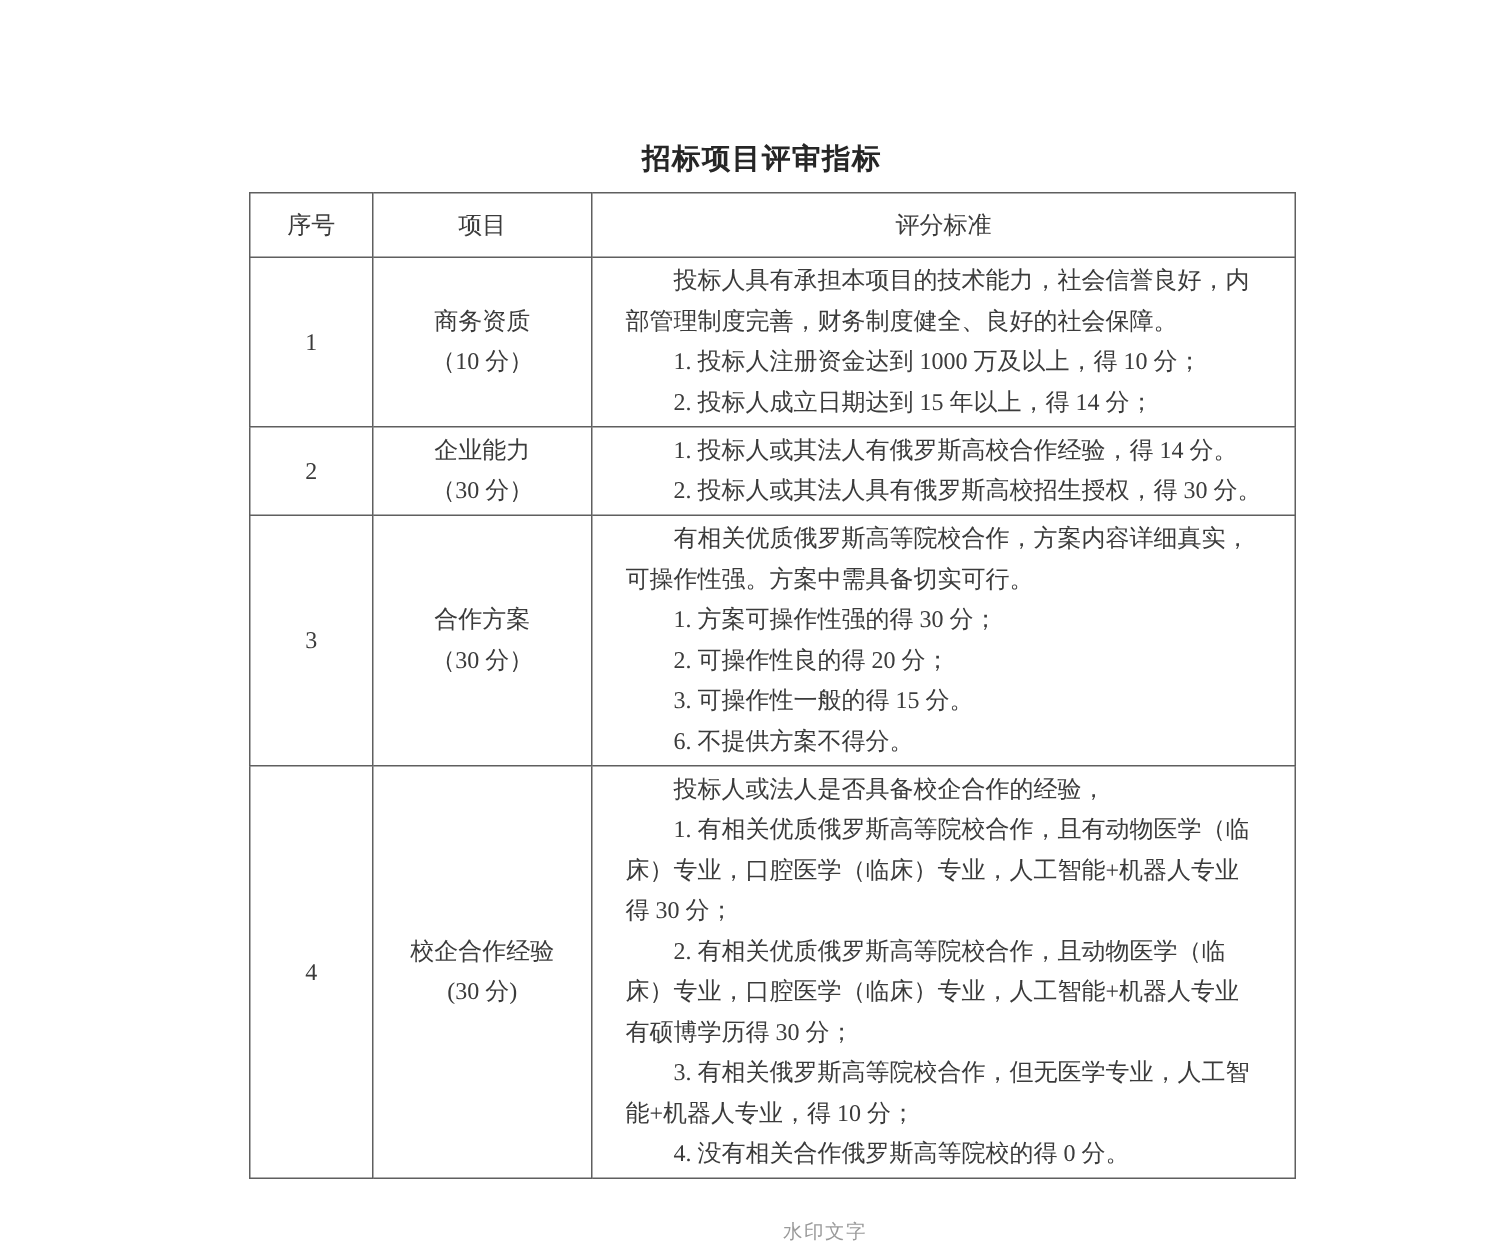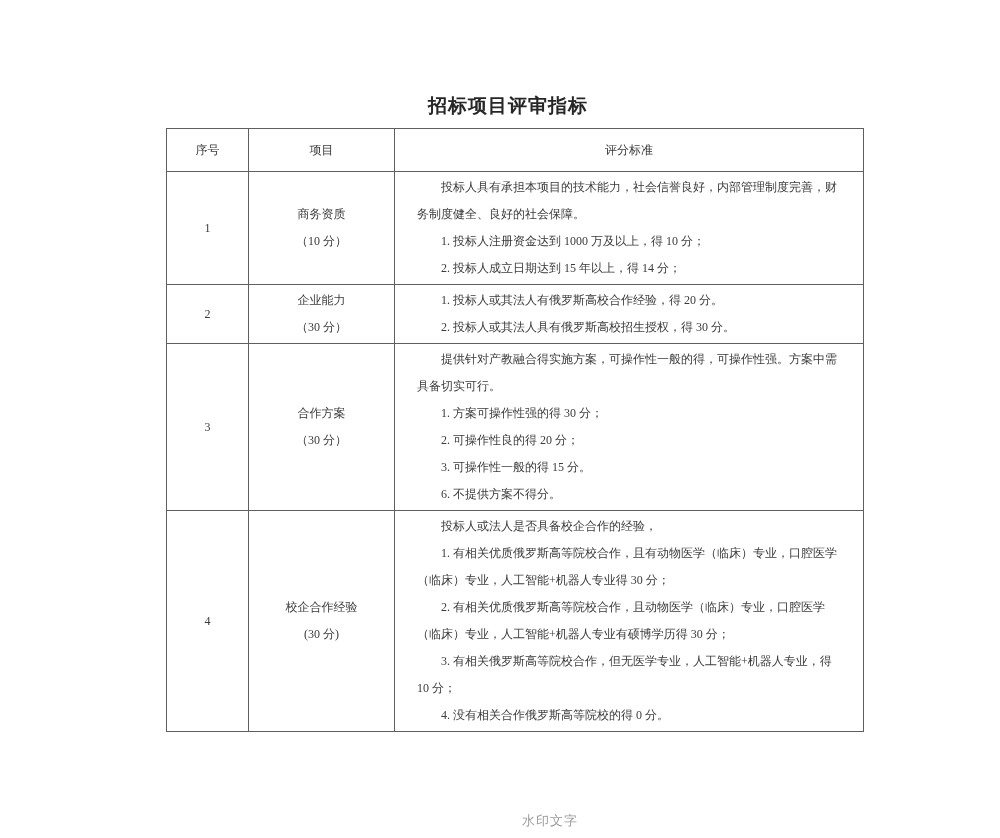--- a/index.html
+++ b/index.html
@@ -38,21 +38,21 @@
     top: 128px;
     left: 150px;
     width: 697px;
     border-collapse: collapse;
     table-layout: fixed;
     background: #ffffff;
   }
   .eval-table th,
   .eval-table td {
     border: 1px solid #5f5f5f;
-    font-size: 12px;
+    font-size: 16px;
     font-weight: normal;
   }
   .eval-table th {
     height: 40px;
     text-align: center;
     vertical-align: middle;
     color: #3b3b3b;
   }
   td.cell-no {
     text-align: center;
@@ -123,33 +123,33 @@
           </td>
   </tr>
 
   <tr>
     <td class="cell-no">2</td>
     <td class="cell-item">
             <div class="item-line">企业能力</div>
             <div class="item-line">（30 分）</div>
           </td>
     <td class="cell-criteria">
-            <p class="crit">1. 投标人或其法人有俄罗斯高校合作经验，得 20 分。</p>
+            <p class="crit">1. 投标人或其法人有俄罗斯高校合作经验，得 14 分。</p>
             <p class="crit">2. 投标人或其法人具有俄罗斯高校招生授权，得 30 分。</p>
           </td>
   </tr>
 
   <tr>
     <td class="cell-no">3</td>
     <td class="cell-item">
             <div class="item-line">合作方案</div>
             <div class="item-line">（30 分）</div>
           </td>
     <td class="cell-criteria">
-            <p class="crit">提供针对产教融合得实施方案，可操作性一般的得，可操作性强。方案中需具备切实可行。</p>
+            <p class="crit">有相关优质俄罗斯高等院校合作，方案内容详细真实，可操作性强。方案中需具备切实可行。</p>
             <p class="crit">1. 方案可操作性强的得 30 分；</p>
             <p class="crit">2. 可操作性良的得 20 分；</p>
             <p class="crit">3. 可操作性一般的得 15 分。</p>
             <p class="crit">6. 不提供方案不得分。</p>
           </td>
   </tr>
 
   <tr>
     <td class="cell-no">4</td>
     <td class="cell-item">

